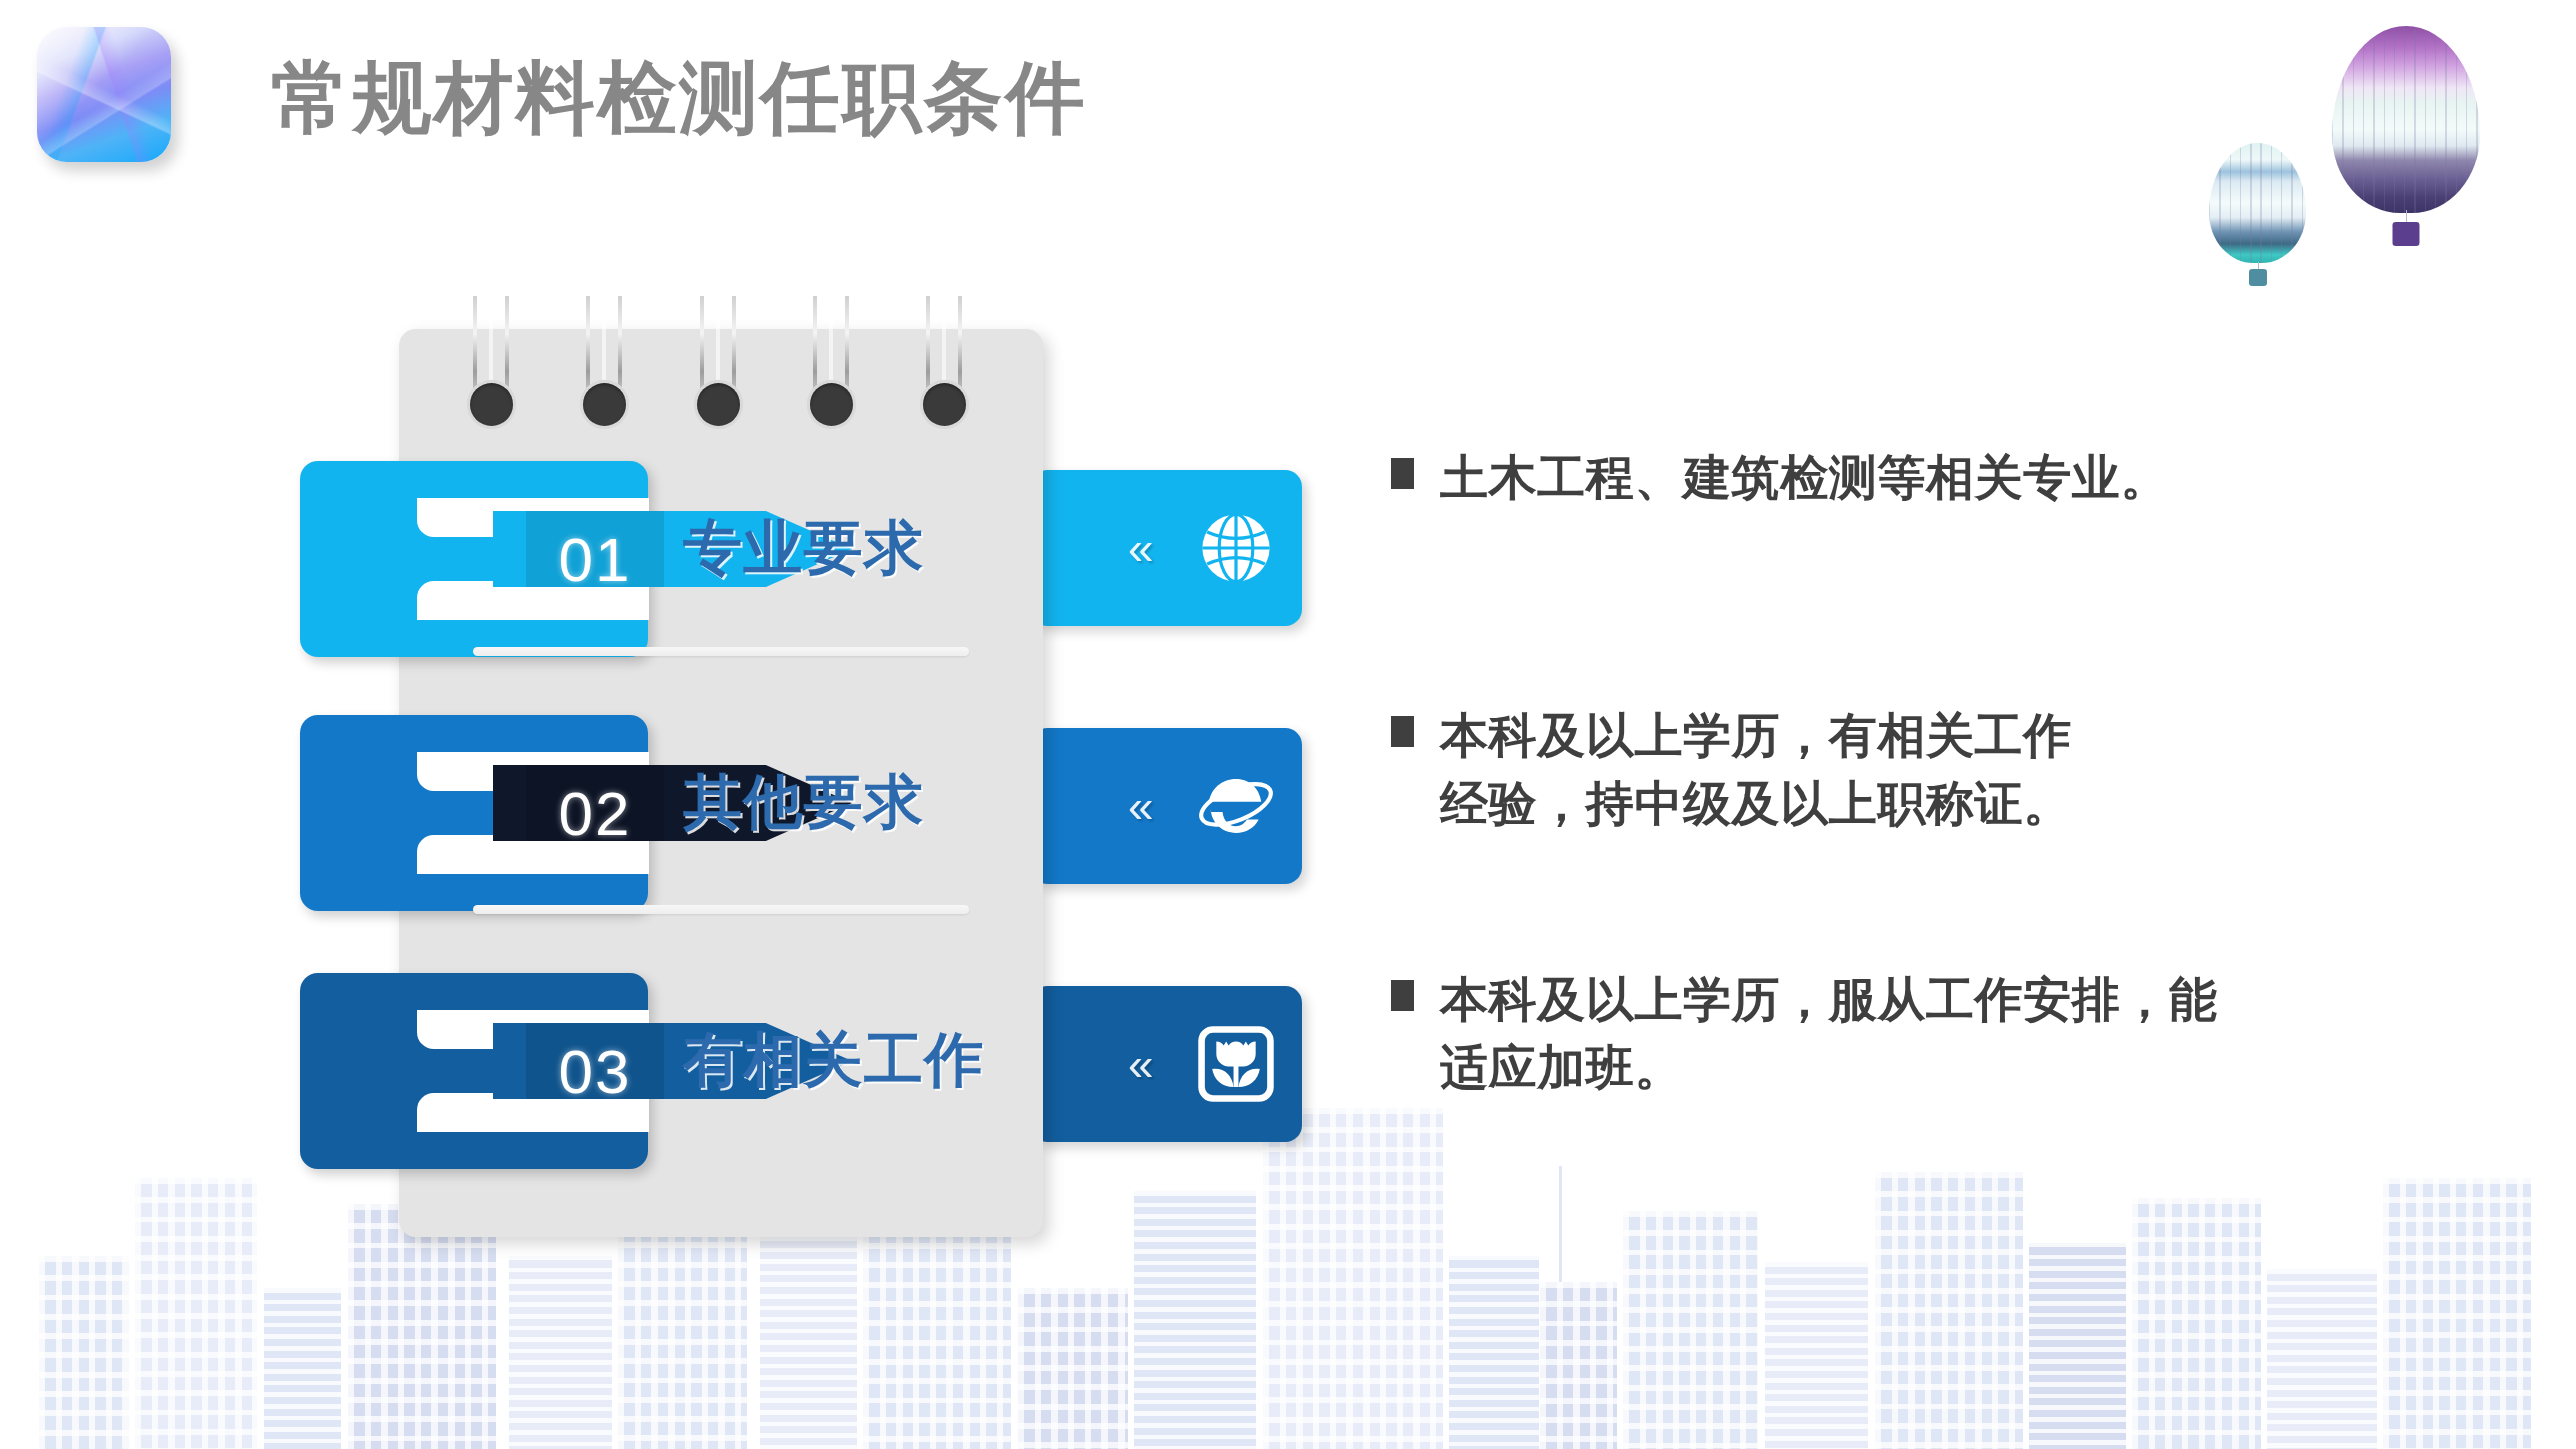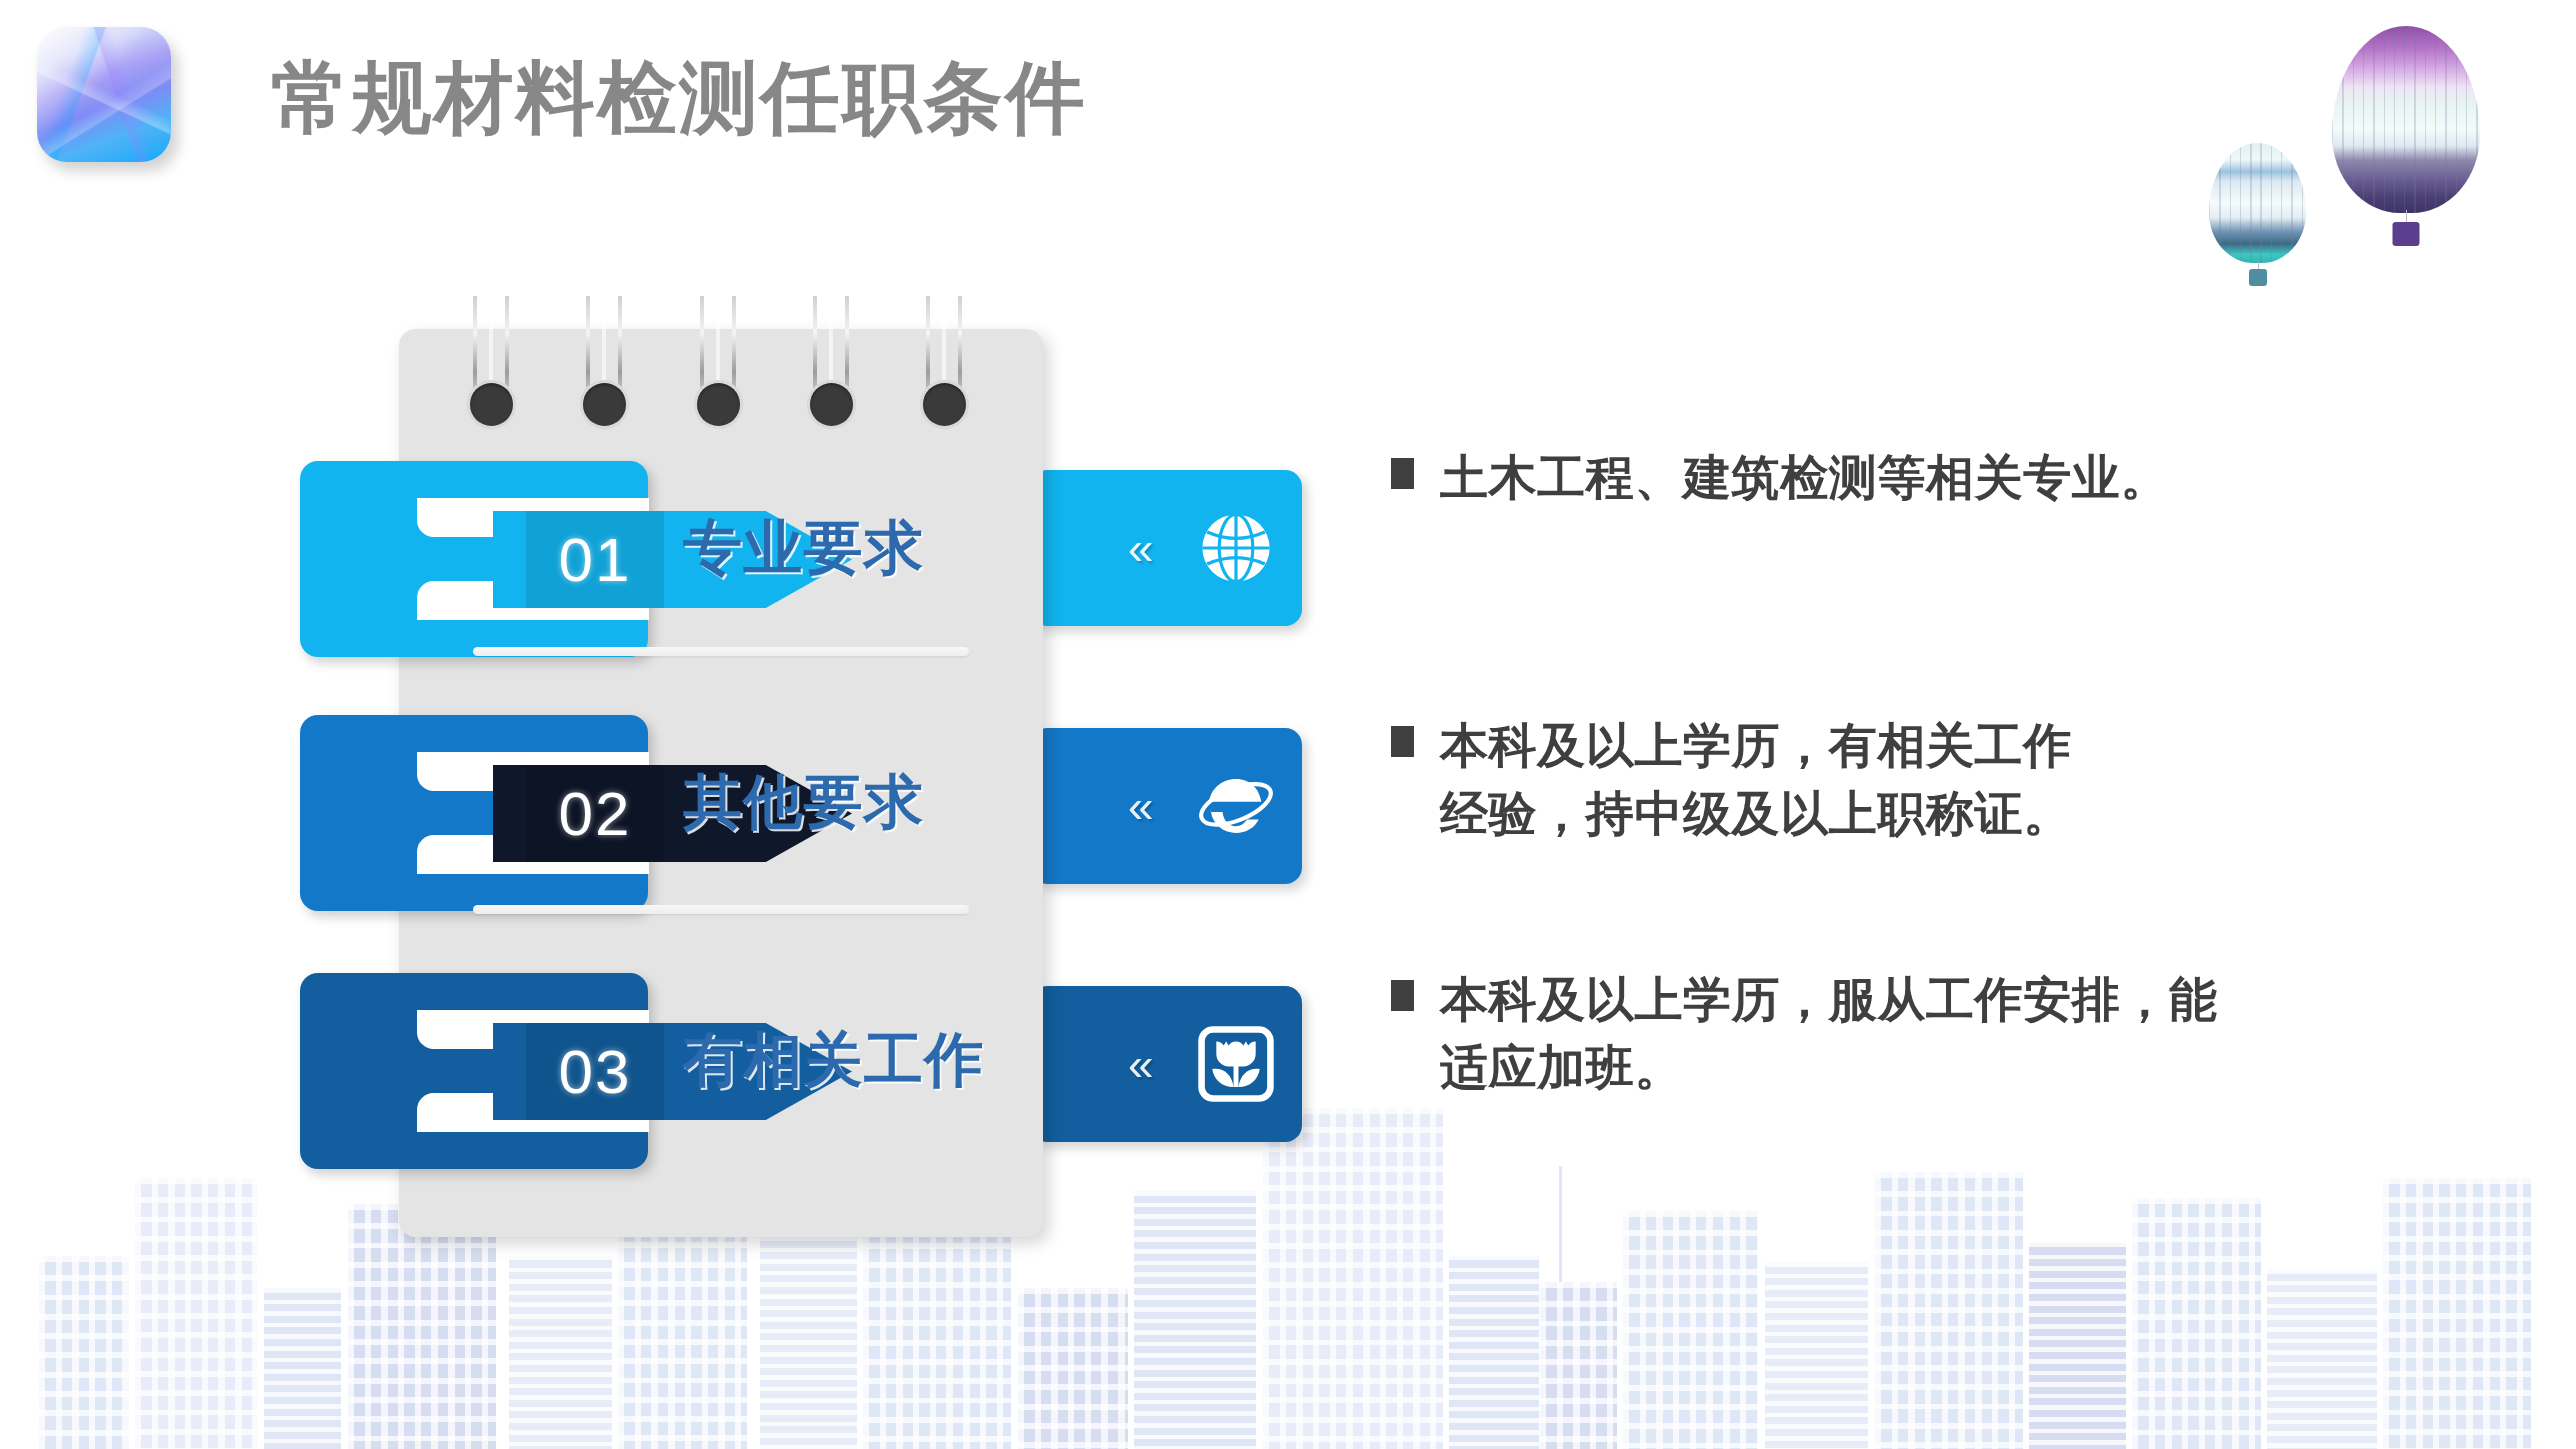--- a/index.html
+++ b/index.html
@@ -110,21 +110,21 @@
     box-shadow:4.5px 5.8px 10.3px rgba(0,0,0,.18);
   }
   .bracket::before, .bracket::after {
     content:""; position:absolute; right:-0.6px; width:232px; height:39px; background:#ffffff;
     border-radius:0 0 0 16.7px;
   }
   .bracket::before { top:37px; }
   .bracket::after  { bottom:37px; border-radius:16.7px 0 0 0; }
 
   .arrow {
-    position:absolute; left:193px; top:50px; width:359px; height:97px;
+    position:absolute; left:193px; top:50px; width:359px; height:76px;
     clip-path: polygon(0 0, 76% 0, 100% 50%, 76% 100%, 0 100%);
     box-shadow:3.9px 5.2px 9px rgba(0,0,0,.16);
   }
   .arrow .num {
     position:absolute; left:33px; top:0; width:138px; height:97px;
     display:flex; align-items:center; justify-content:center;
     font-size:62px; color:#ffffff; letter-spacing:1.9px;
     text-shadow:0 0 6.4px rgba(255,255,255,.55);
   }
   .arrow .numbg { position:absolute; left:33px; top:0; width:138px; height:97px; background:rgba(0,0,0,.10); }
@@ -327,21 +327,21 @@
     <div class="num">03</div>
   </div>
 </div>
 <div class="rowlabel" style="left:683px; top:1021px;">有相关工作</div>
 
 <div class="bullets">
   <div class="bullet" style="top:0px;">
     <span class="sq"></span>
     <span class="txt">土木工程、建筑检测等相关专业。</span>
   </div>
-  <div class="bullet" style="top:268px;">
+  <div class="bullet" style="top:258px;">
     <span class="sq"></span>
     <span class="txt">本科及以上学历，有相关工作
 经验，持中级及以上职称证。</span>
   </div>
   <div class="bullet" style="top:522px;">
     <span class="sq"></span>
     <span class="txt">本科及以上学历，服从工作安排，能
 适应加班。</span>
   </div>
 </div>

